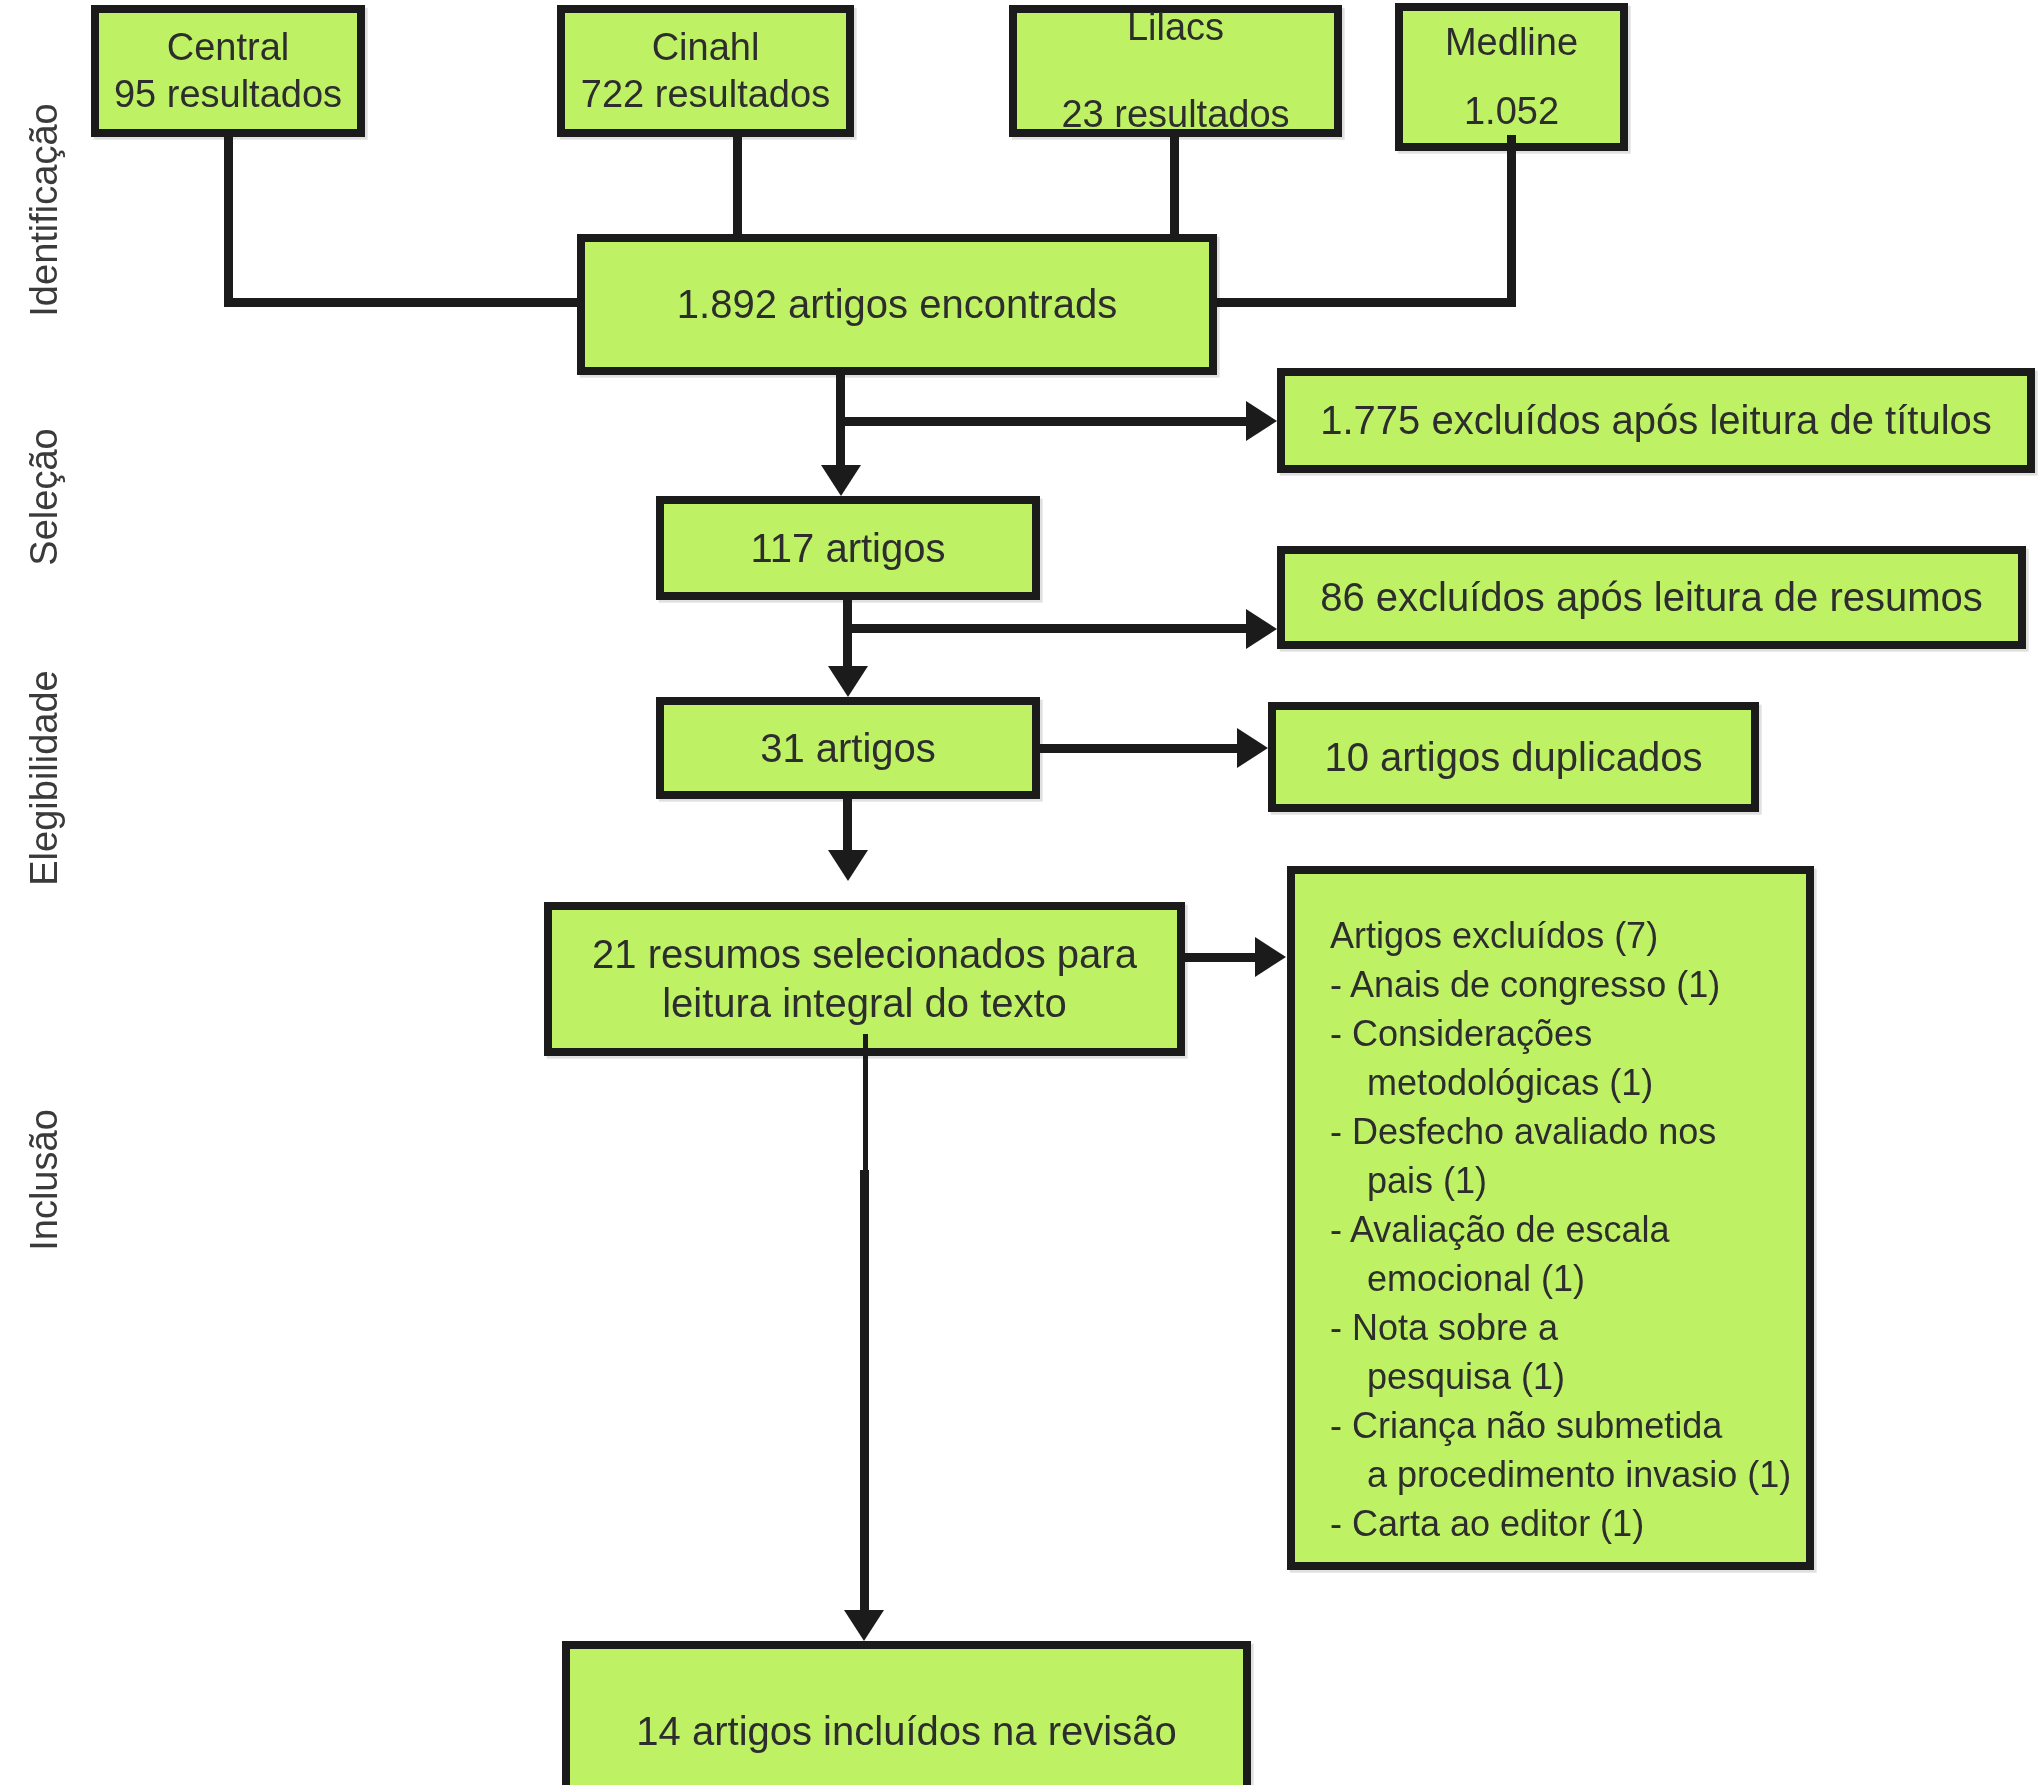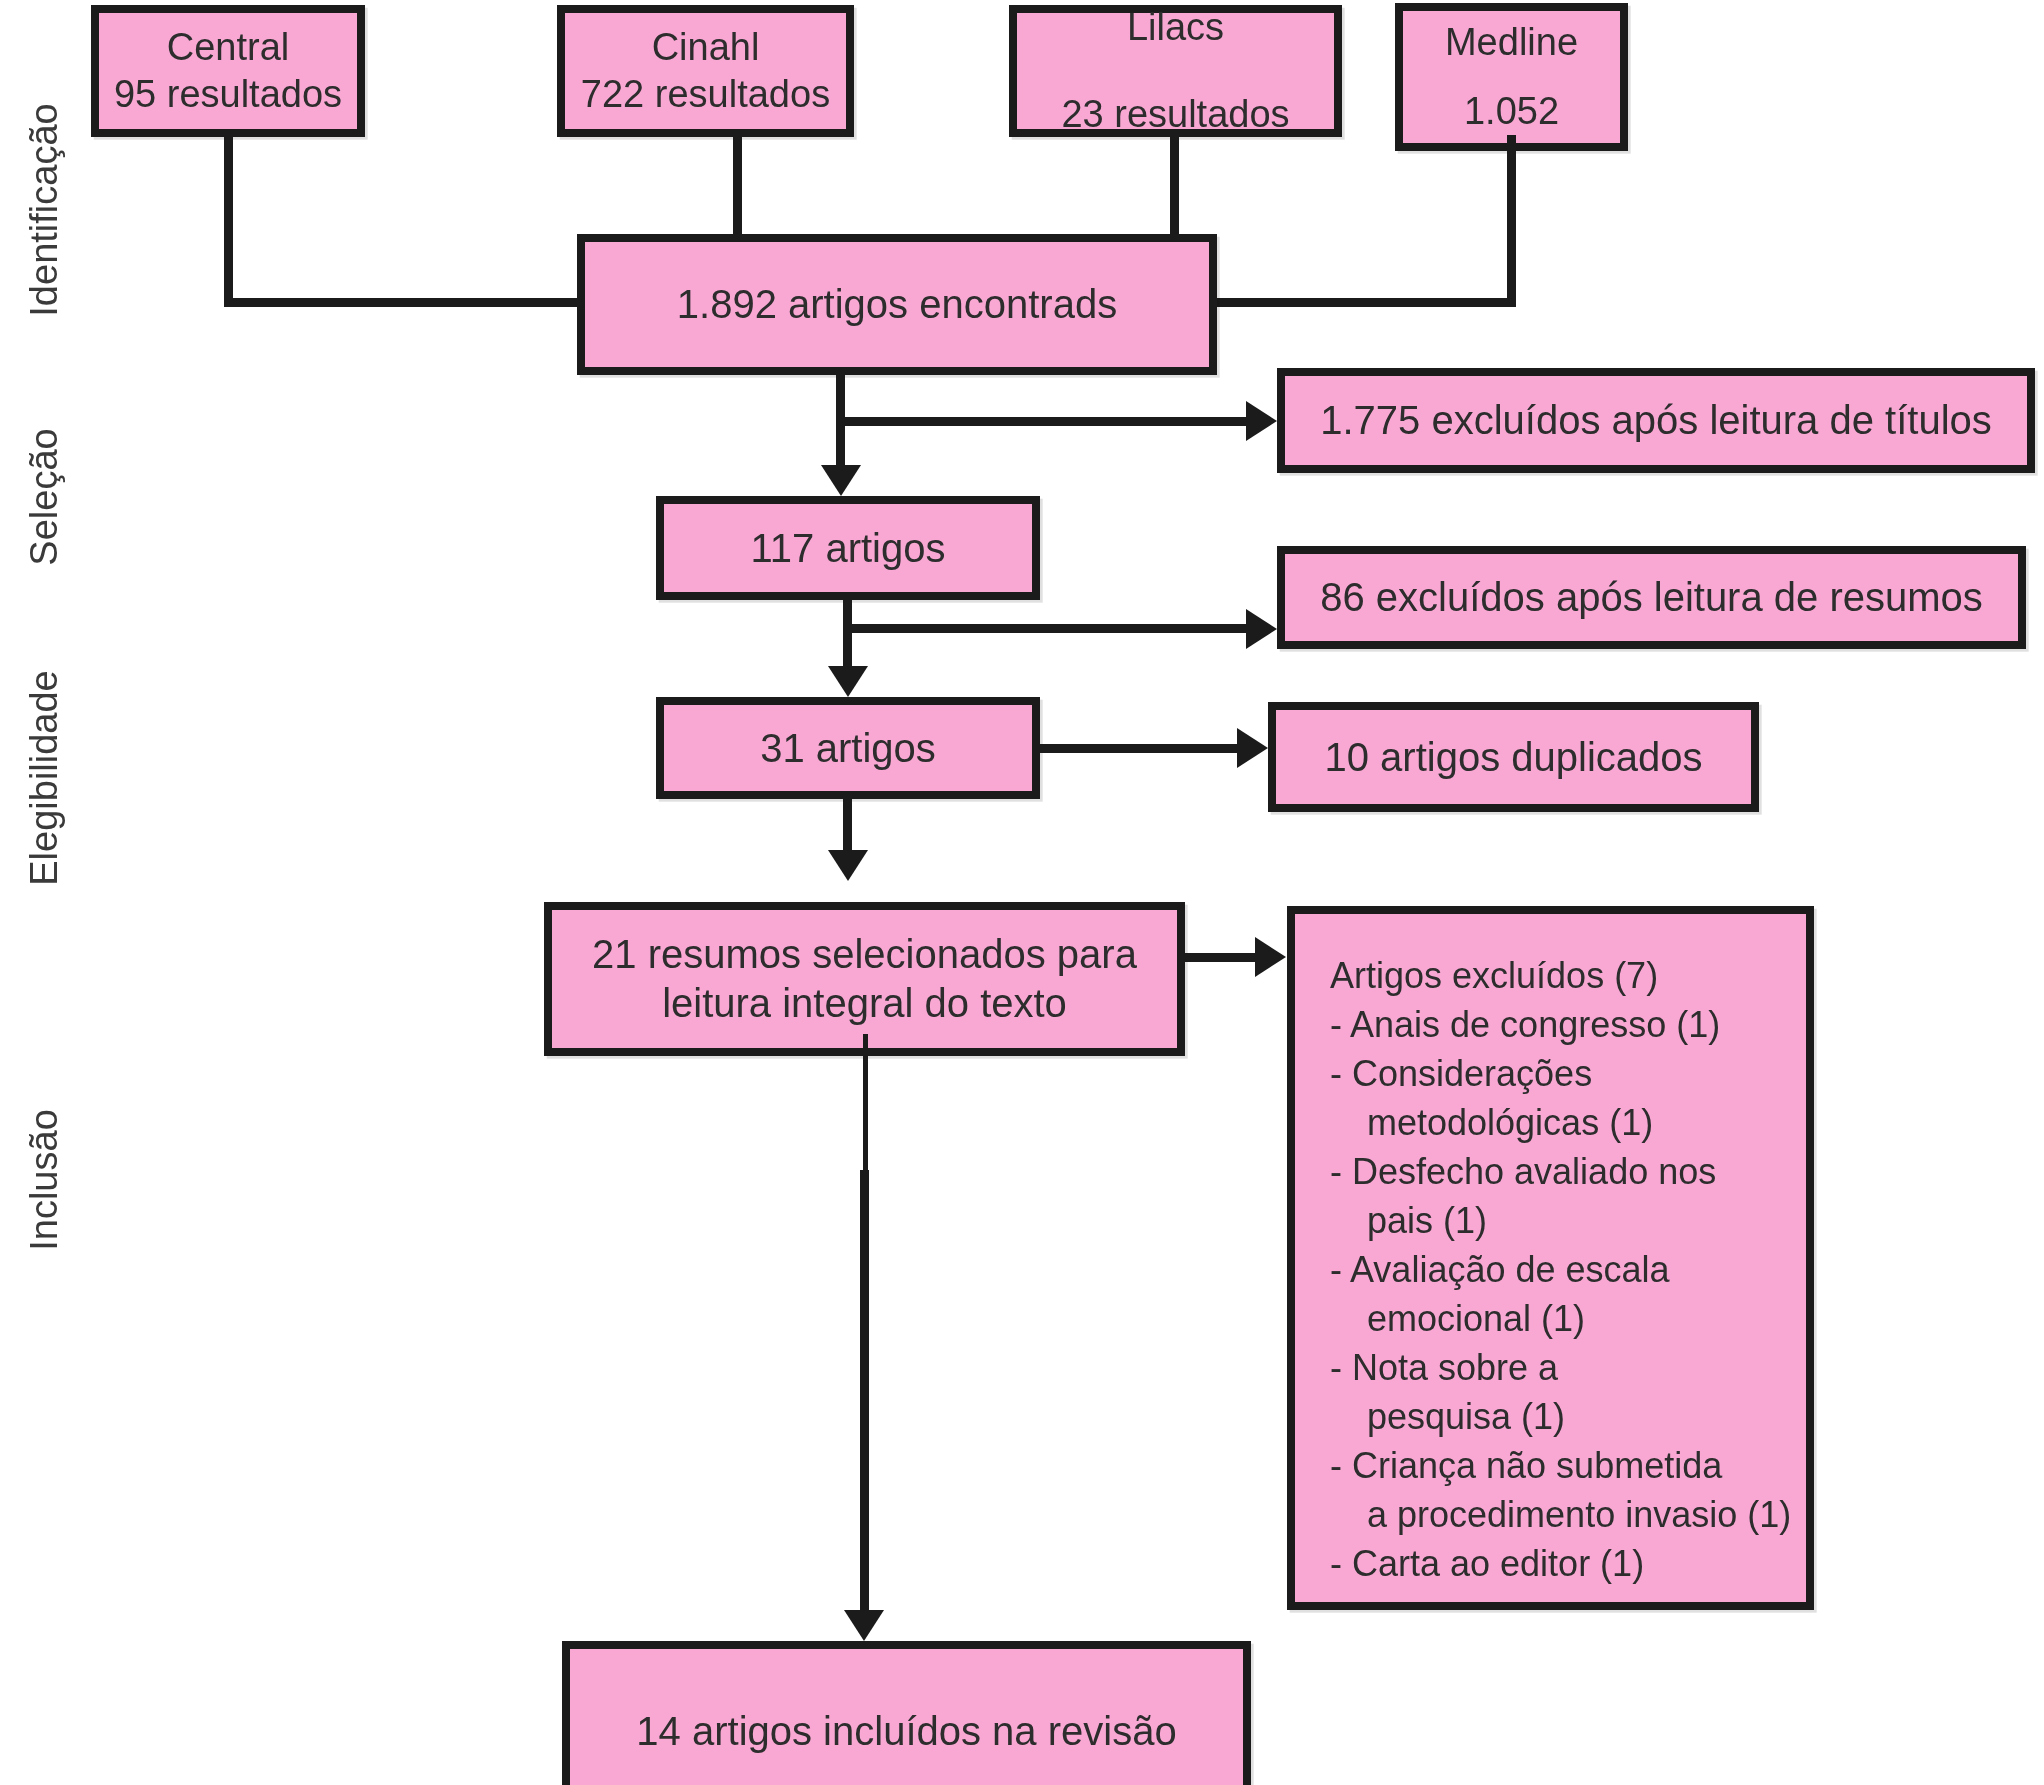--- a/index.html
+++ b/index.html
@@ -7,21 +7,21 @@
     position:relative;
     width:2045px;height:1785px;
     background:#ffffff;
     font-family:"Liberation Sans", sans-serif;
     color:#2d2d2d;
     overflow:hidden;
   }
   .box{
     position:absolute;
     border:8.2px solid #1b1b1b;
-    background:#f9a8d4;
+    background:#bef264;
     box-sizing:border-box;
     display:flex;
     flex-direction:column;
     align-items:center;
     justify-content:center;
     text-align:center;
     font-size:40px;
     line-height:1.22;
     box-shadow:2.7px 2.7px 0 rgba(0,0,0,0.12);
   }
@@ -131,21 +131,21 @@
   <div class="ln" style="left:843px;top:796px;width:9.1px;height:57px;"></div>
   <div class="arr-d" style="left:828px;top:850px;"></div>
 
   <div class="box" style="left:544px;top:881px;width:641px;height:154px;padding:0 7.3px;margin-top:21px;">
     <div>21 resumos selecionados para leitura integral do texto</div>
   </div>
 
   <div class="ln" style="left:1185px;top:953px;width:70px;height:9.1px;"></div>
   <div class="arr-r" style="left:1255px;top:937px;"></div>
 
-  <div class="box excl7" style="left:1287px;top:866px;width:527px;height:704px;margin-top:40px;">
+  <div class="box excl7" style="left:1287px;top:866px;width:527px;height:704px;">
     <div class="excl-title">Artigos excluídos (7)</div>
     <div class="excl-item">- Anais de congresso (1)</div>
     <div class="excl-item">- Considerações
 metodológicas (1)</div>
     <div class="excl-item">- Desfecho avaliado nos
 pais (1)</div>
     <div class="excl-item">- Avaliação de escala
 emocional (1)</div>
     <div class="excl-item">- Nota sobre a
 pesquisa (1)</div>

